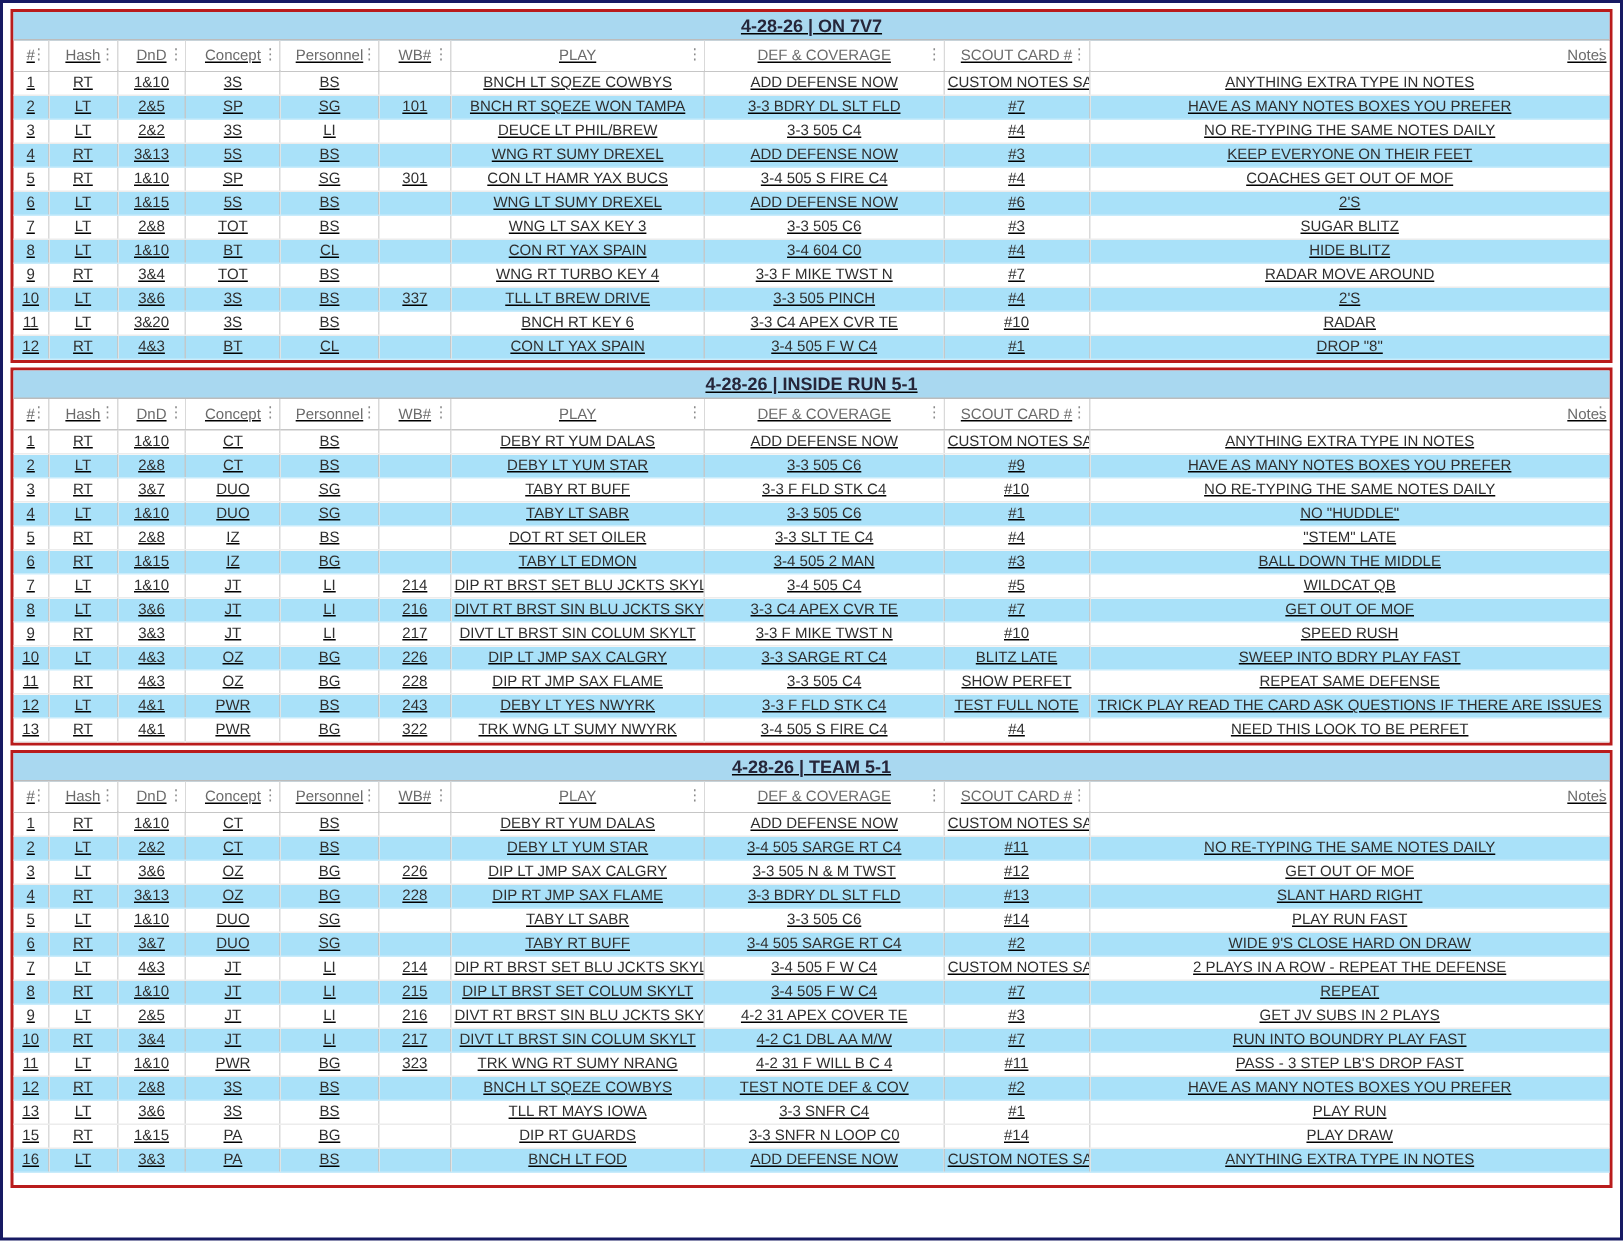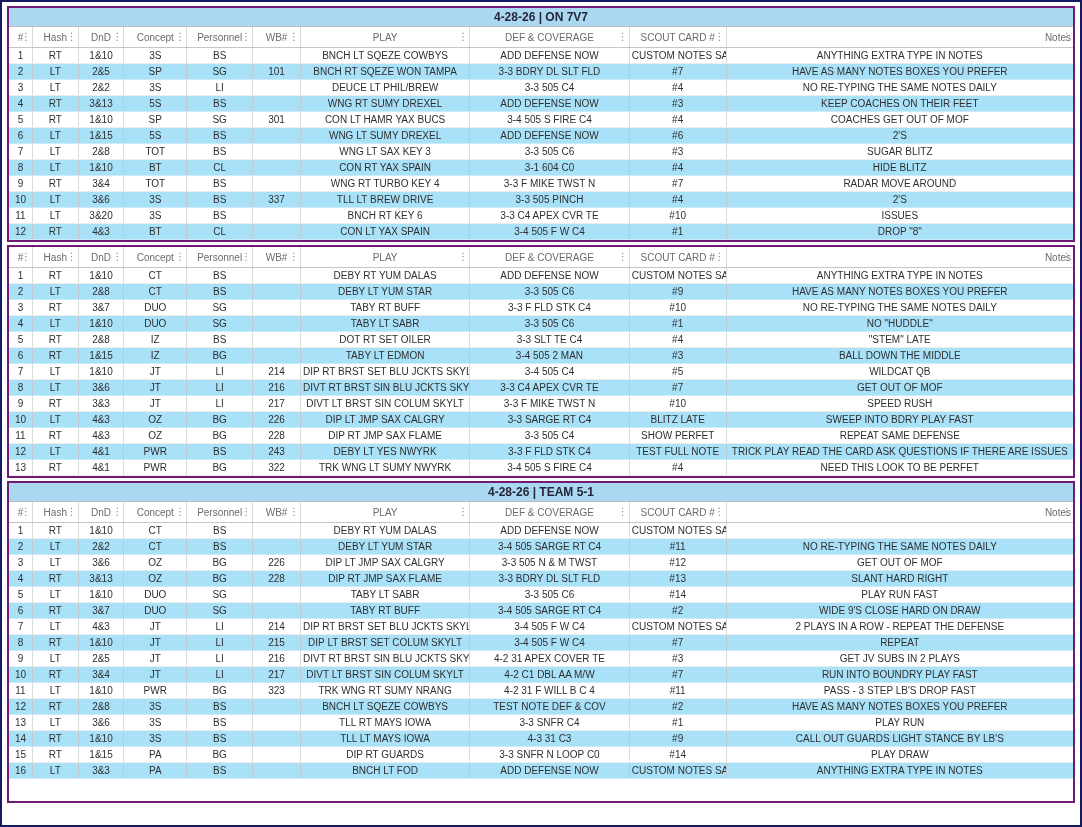--- a/index.html
+++ b/index.html
@@ -4,25 +4,26 @@
 <style>
   html,body{margin:0;padding:0;}
   body{
     width:1082px;height:827px;box-sizing:border-box;
     background:#ffffff;
     border:2px solid #171a63;
     padding:4px 5px;
     font-family:"Liberation Sans","DejaVu Sans",sans-serif;
   }
   .table-block{
-    border:2px solid #701a75;
+    border:2px solid #b91c1c;
     margin-bottom:3px;
     background:#fff;
+    text-decoration:underline;
   }
-  .table-block:last-child{padding-bottom:22px;margin-bottom:0;}
+  .table-block:last-child{padding-bottom:8px;margin-bottom:0;}
   .title-bar{
     background:#a9d8f0;
     height:18px;line-height:18px;
     text-align:center;
     font-size:12px;font-weight:bold;color:#26263a;
     border-bottom:1px solid #bcbcbc;
     overflow:hidden;white-space:nowrap;
   }
   table{border-collapse:collapse;table-layout:fixed;width:100%;}
   th{
@@ -125,21 +126,21 @@
           <tr class="alt">
             <td>4</td>
             <td>RT</td>
             <td>3&amp;13</td>
             <td>5S</td>
             <td>BS</td>
             <td></td>
             <td>WNG RT SUMY DREXEL</td>
             <td>ADD DEFENSE NOW</td>
             <td>#3</td>
-            <td>KEEP COACHES ON THEIR FEET</td>
+            <td>KEEP EVERYONE ON THEIR FEET</td>
           </tr>
           <tr>
             <td>5</td>
             <td>RT</td>
             <td>1&amp;10</td>
             <td>SP</td>
             <td>SG</td>
             <td>301</td>
             <td>CON LT HAMR YAX BUCS</td>
             <td>3-4 505 S FIRE C4</td>
@@ -171,21 +172,21 @@
             <td>SUGAR BLITZ</td>
           </tr>
           <tr class="alt">
             <td>8</td>
             <td>LT</td>
             <td>1&amp;10</td>
             <td>BT</td>
             <td>CL</td>
             <td></td>
             <td>CON RT YAX SPAIN</td>
-            <td>3-1 604 C0</td>
+            <td>3-4 604 C0</td>
             <td>#4</td>
             <td>HIDE BLITZ</td>
           </tr>
           <tr>
             <td>9</td>
             <td>RT</td>
             <td>3&amp;4</td>
             <td>TOT</td>
             <td>BS</td>
             <td></td>
@@ -209,38 +210,39 @@
           <tr>
             <td>11</td>
             <td>LT</td>
             <td>3&amp;20</td>
             <td>3S</td>
             <td>BS</td>
             <td></td>
             <td>BNCH RT KEY 6</td>
             <td>3-3 C4 APEX CVR TE</td>
             <td>#10</td>
-            <td>ISSUES</td>
+            <td>RADAR</td>
           </tr>
           <tr class="alt">
             <td>12</td>
             <td>RT</td>
             <td>4&amp;3</td>
             <td>BT</td>
             <td>CL</td>
             <td></td>
             <td>CON LT YAX SPAIN</td>
             <td>3-4 505 F W C4</td>
             <td>#1</td>
             <td>DROP "8"</td>
           </tr>
         </tbody>
       </table>
     </section>
     <section class="table-block">
+      <div class="title-bar">4-28-26 | INSIDE RUN 5-1</div>
       <table>
         <colgroup>
           <col style="width: 2.2%;">
           <col style="width: 4.3%;">
           <col style="width: 4.3%;">
           <col style="width: 5.9%;">
           <col style="width: 6.2%;">
           <col style="width: 4.5%;">
           <col style="width: 15.9%;">
           <col style="width: 15%;">
@@ -600,32 +602,20 @@
             <td>LT</td>
             <td>3&amp;6</td>
             <td>3S</td>
             <td>BS</td>
             <td></td>
             <td>TLL RT MAYS IOWA</td>
             <td>3-3 SNFR C4</td>
             <td>#1</td>
             <td>PLAY RUN</td>
           </tr>
-          <tr class="alt">
-            <td>14</td>
-            <td>RT</td>
-            <td>1&amp;10</td>
-            <td>3S</td>
-            <td>BS</td>
-            <td></td>
-            <td>TLL LT MAYS IOWA</td>
-            <td>4-3 31 C3</td>
-            <td>#9</td>
-            <td>CALL OUT GUARDS LIGHT STANCE BY LB'S</td>
-          </tr>
           <tr>
             <td>15</td>
             <td>RT</td>
             <td>1&amp;15</td>
             <td>PA</td>
             <td>BG</td>
             <td></td>
             <td>DIP RT GUARDS</td>
             <td>3-3 SNFR N LOOP C0</td>
             <td>#14</td>

